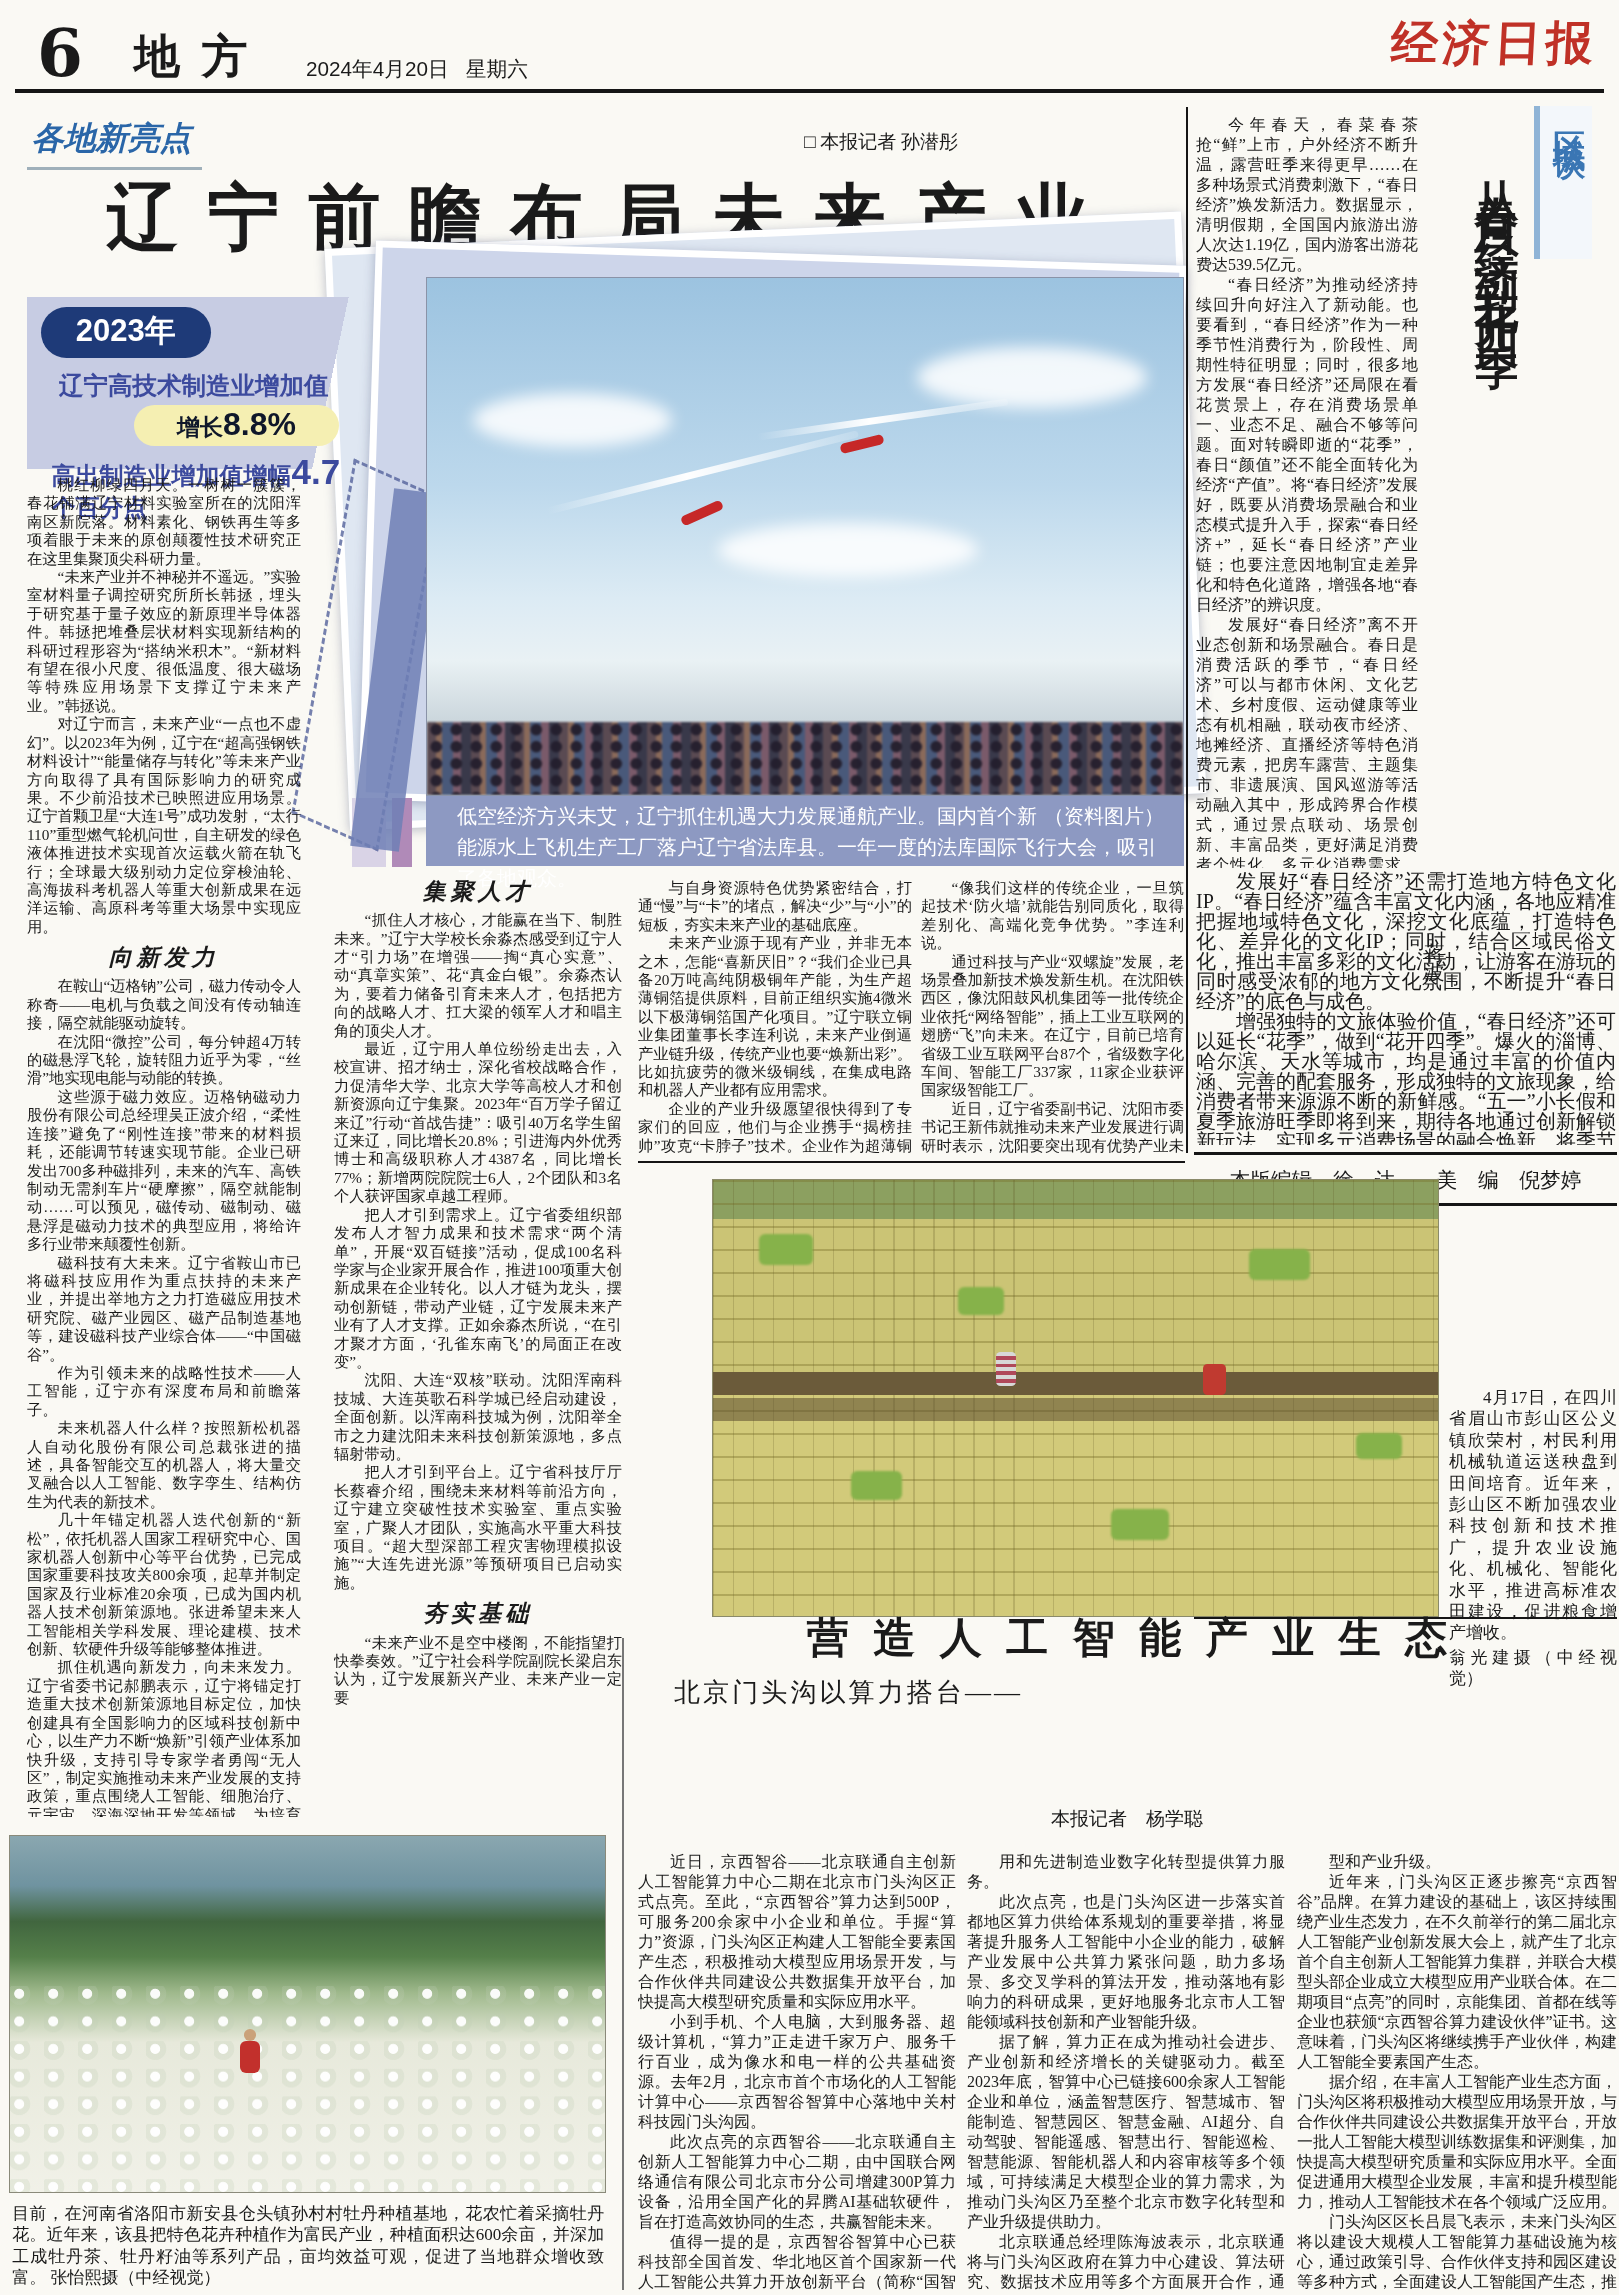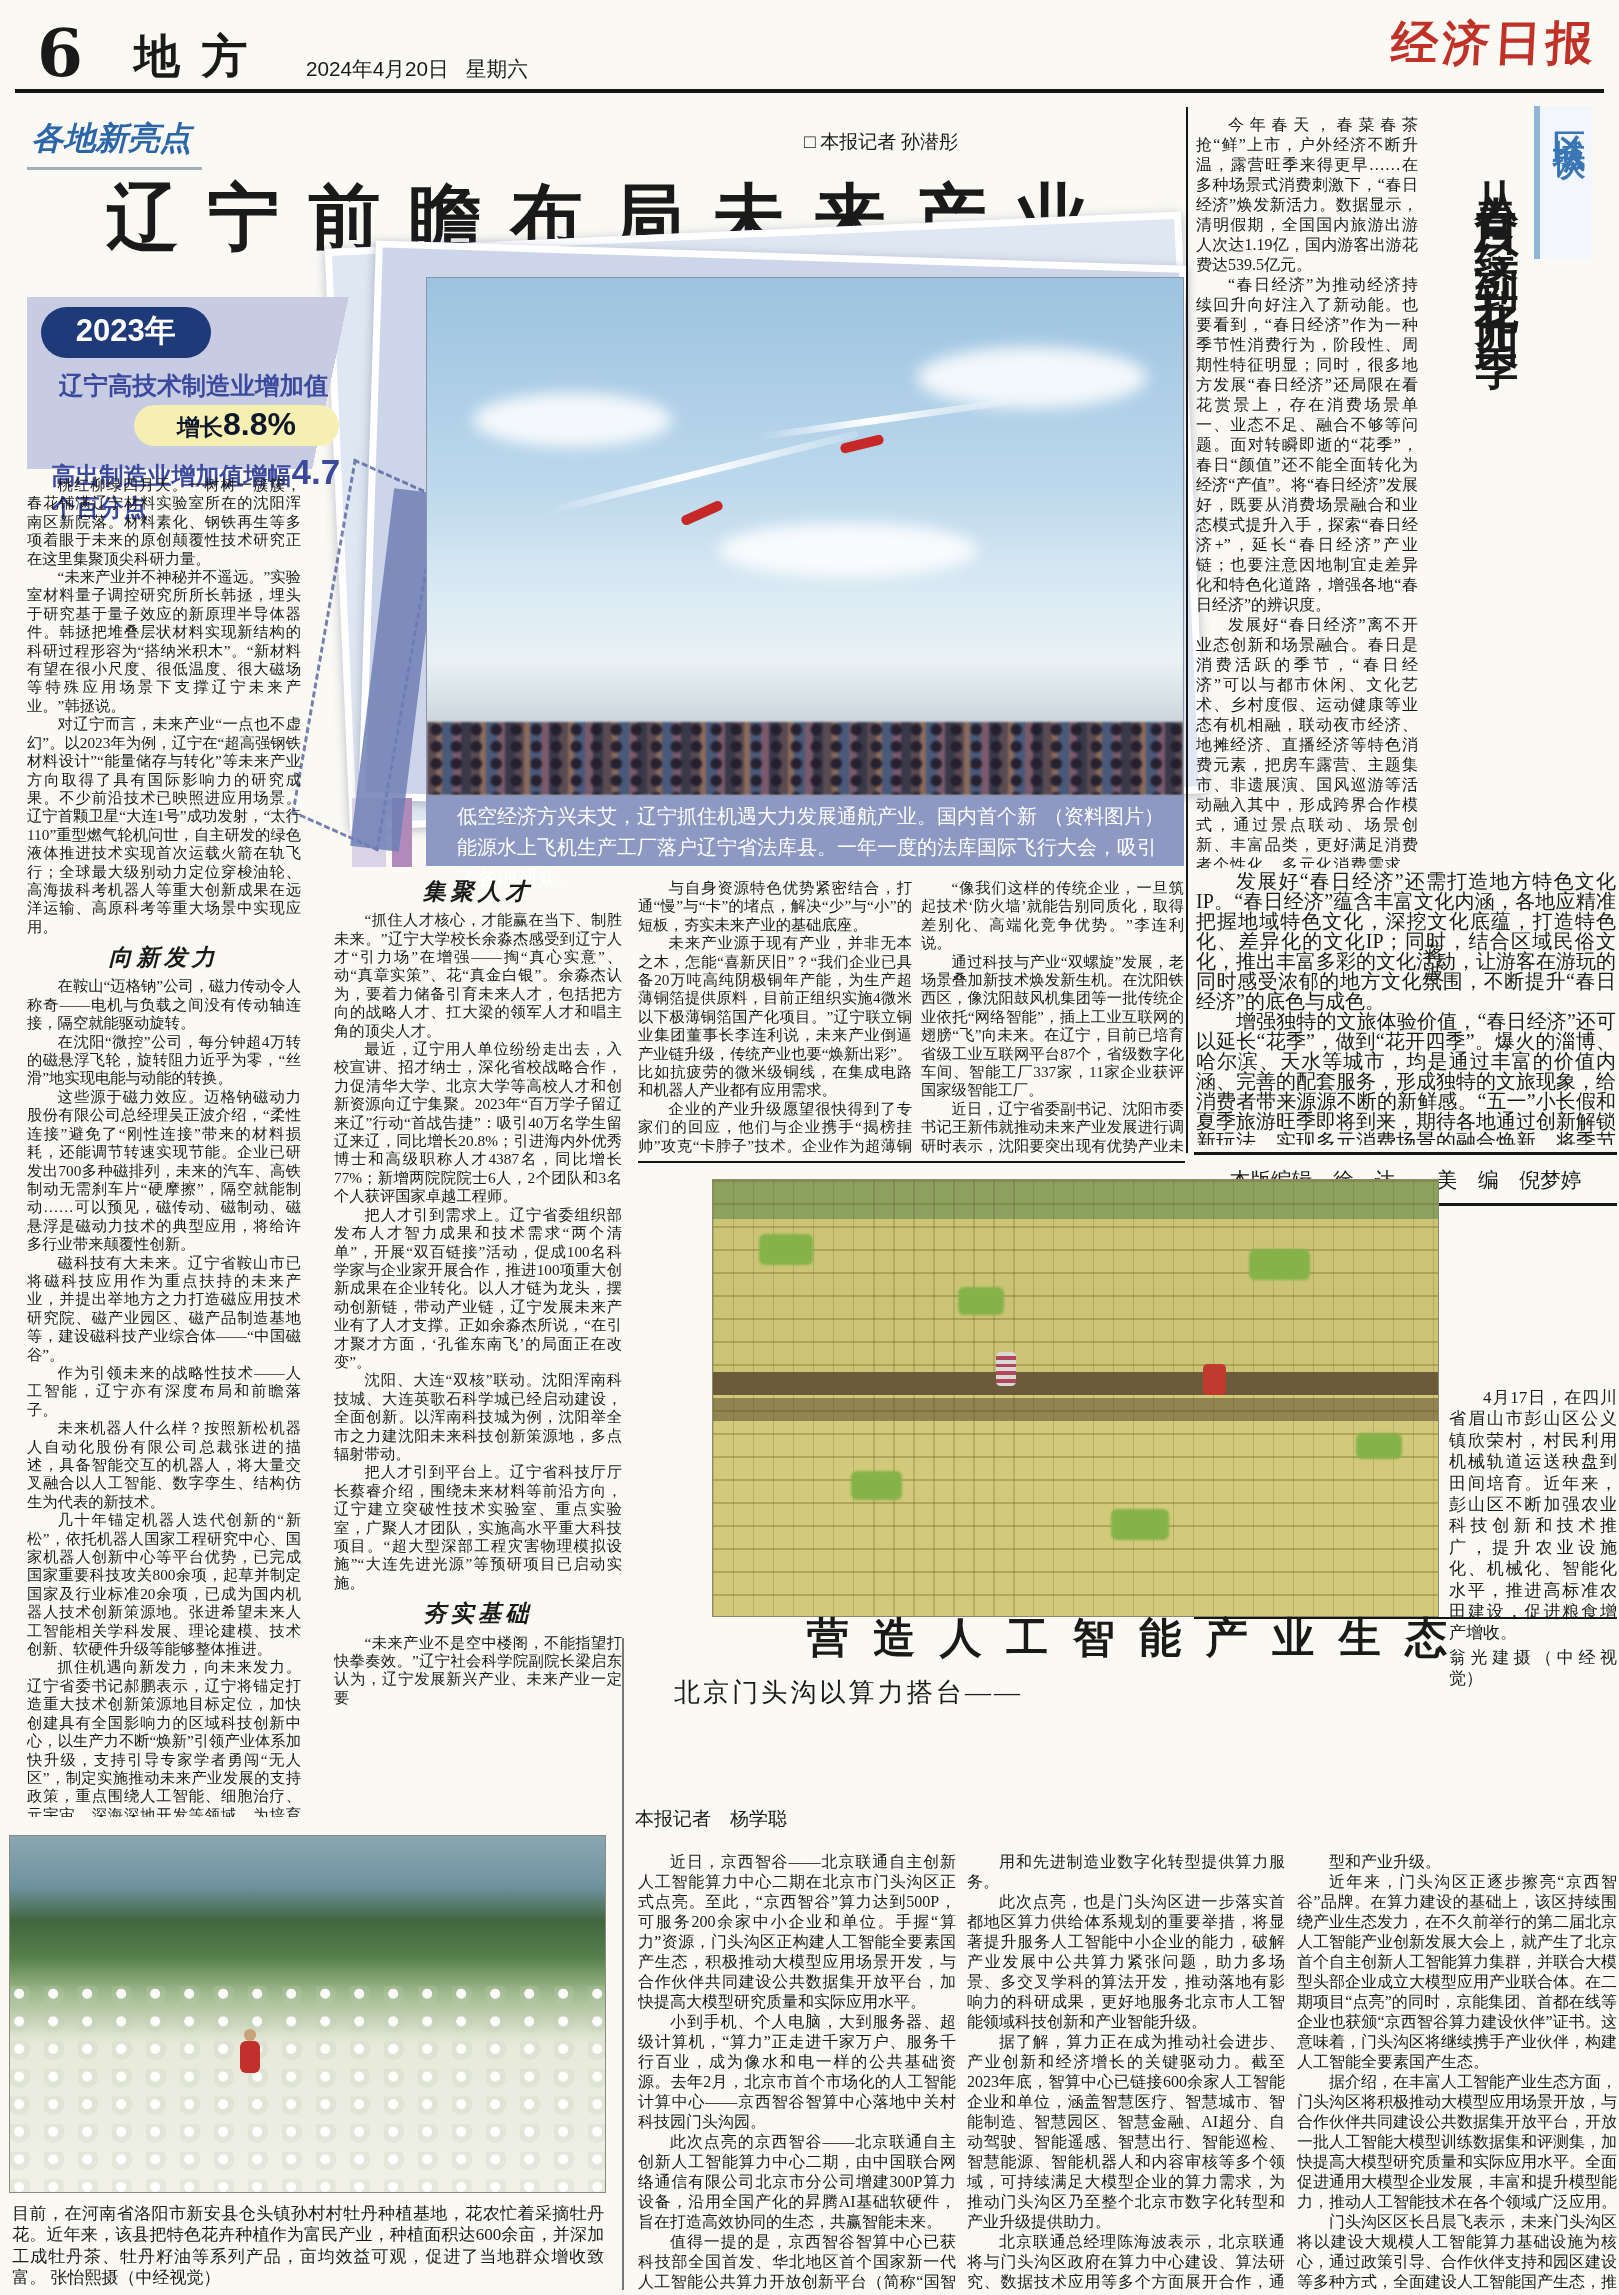--- a/index.html
+++ b/index.html
@@ -104,21 +104,21 @@
   .blossoms { position:absolute; left:0; bottom:0; width:100%; height:58%;
     background:repeating-radial-gradient(circle at 9.2px 7.7px, rgba(255,255,255,.95) 0 4.6px, rgba(190,205,180,.25) 5.4px 10.7px, rgba(0,0,0,0) 11.5px 100%);
     background-size:34px 27.6px; }
   .flower-caption { left:12.2px; top:2203px; width:592px; font-size:17px; line-height:21.4px; text-align:justify; }
   .flower-caption .cap { text-indent:2em; display:inline; }
 
   
   .bottom-kicker { left:674px; top:1675px; font-size:26px; letter-spacing:3.1px; }
   .bottom-headline { left:635px; top:1610px; width:984px; text-align:center; font-size:42px;
     font-weight:900; letter-spacing:24.5px; text-indent:24.5px; white-space:nowrap; }
-  .bottom-byline { left:635px; top:1806px; width:984px; text-align:left; font-size:19px; }
+  .bottom-byline { left:635px; top:1806px; width:984px; text-align:center; font-size:19px; }
 </style>
 </head>
 <body>
 
 <div class="page">
 
   <div class="abs page-num">6</div>
   <div class="abs section-name">地方</div>
   <div class="abs issue-date">
     <span>2024年4月20日</span>&nbsp;&nbsp;

